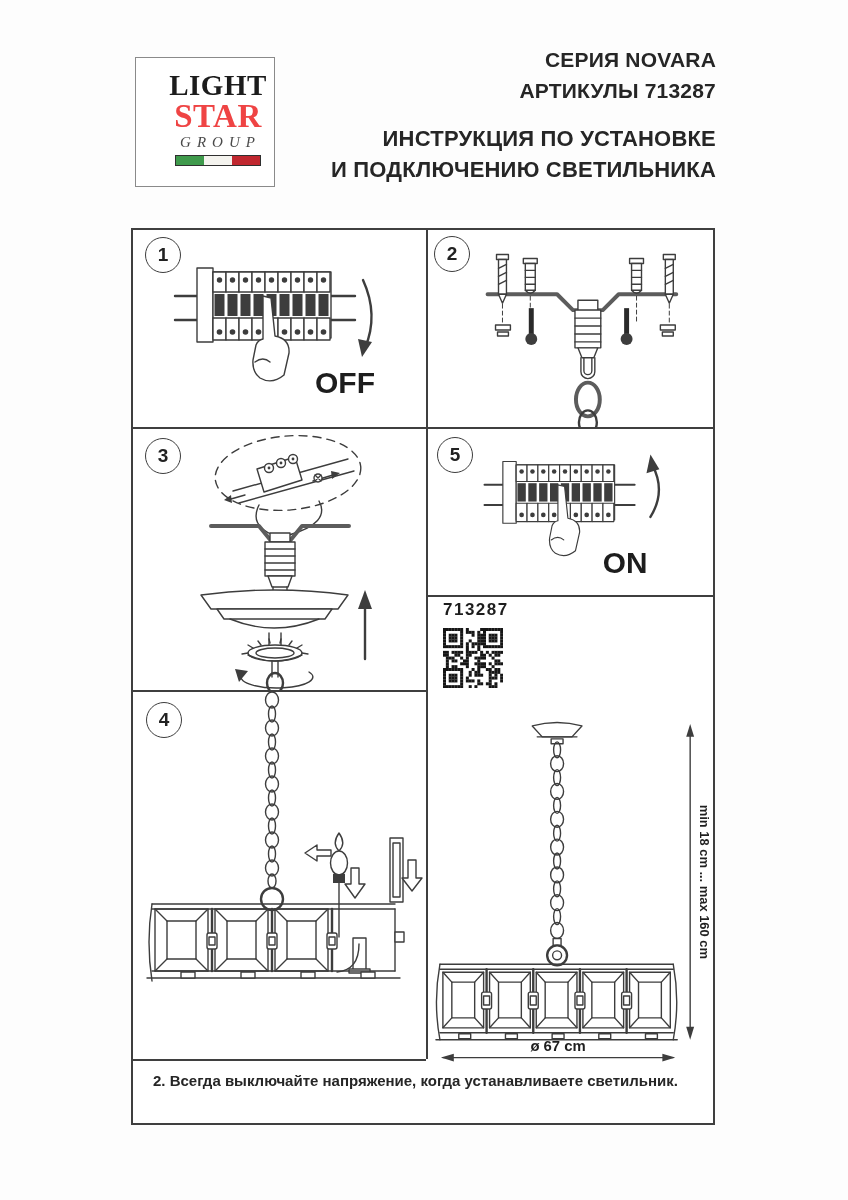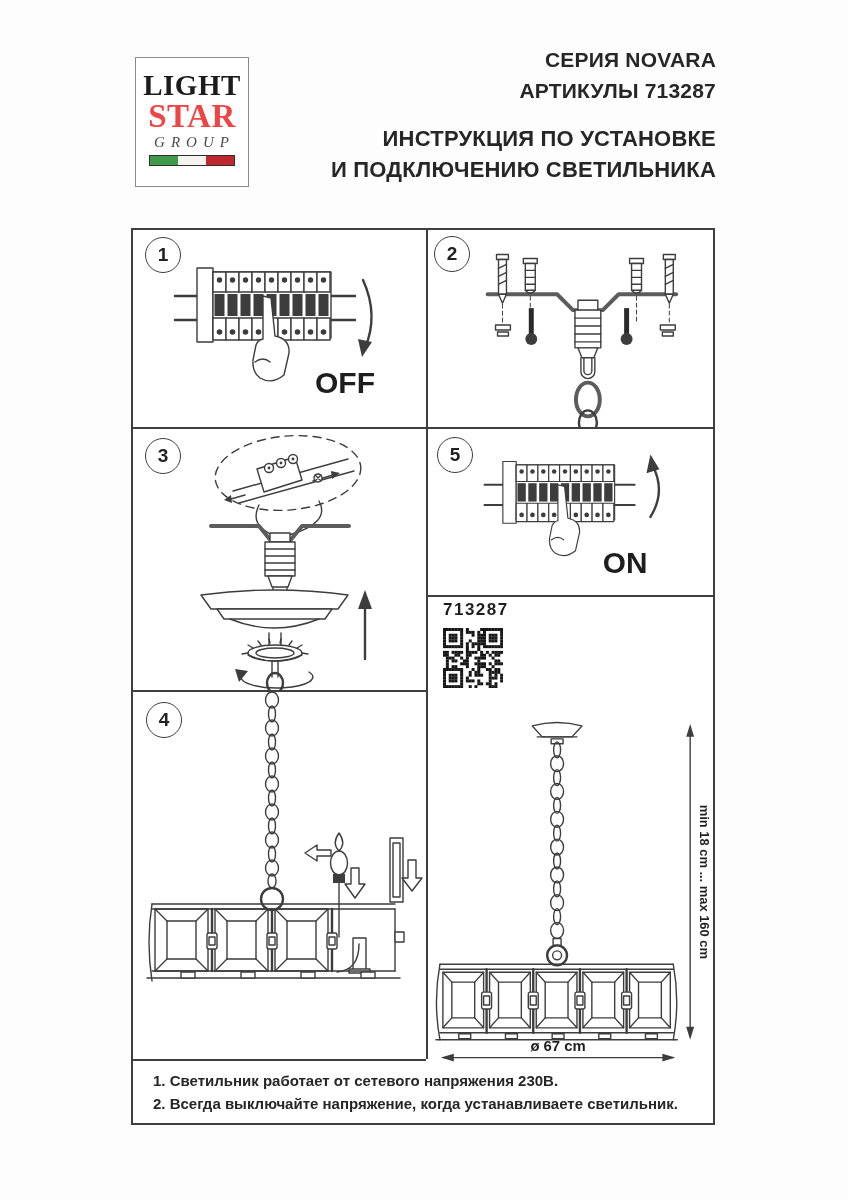--- a/index.html
+++ b/index.html
@@ -1,21 +1,21 @@
 <!DOCTYPE html>
 <html style="--ink: #3d3d3d;"><head>
 <meta charset="utf-8">
 <style>
   :root{ --ink:#3d3d3d; }
   html,body{margin:0;padding:0;background:#e9e9e9;}
   #sheet{position:relative;width:848px;height:1200px;background:#fdfdfd;overflow:hidden;
          font-family:"Liberation Sans",sans-serif;color:#222;}
   
   #logo-box{position:absolute;left:135px;top:57px;width:112px;height:128px;
-            border:1.5px solid #8a8a8a;background:#fff;text-align:center;}
+            border:1.5px solid #8a8a8a;background:#fff;text-align:center;padding-left:26px;}
   .logo-word1{margin-top:12px;font-family:"Liberation Serif",serif;font-weight:700;
               font-size:29px;line-height:30px;color:#1c1c1c;letter-spacing:.5px;}
   .logo-word2{font-family:"Liberation Serif",serif;font-weight:700;font-size:33px;
               line-height:33px;color:#ef4444;letter-spacing:.5px;}
   .logo-word3{font-family:"Liberation Serif",serif;font-weight:400;font-size:15px;
               line-height:18px;color:#4a4a4a;letter-spacing:6px;margin-left:5px;font-style:italic;}
   #logo-flag{width:84px;height:9px;margin:4px auto 0;border:1.6px solid #2f2f2f;
              display:flex;}
   #logo-flag span{flex:1;height:100%;}
   #title-block{position:absolute;right:132px;top:44px;text-align:right;color:#262626;margin-left:20px;}
@@ -607,18 +607,17 @@
         <rect x="14.285714285714286" y="57.142857142857146" width="3.007142857142857" height="3.007142857142857" fill="#161616"></rect>
         <rect x="17.142857142857142" y="57.142857142857146" width="3.007142857142857" height="3.007142857142857" fill="#161616"></rect>
         <rect x="25.714285714285715" y="57.142857142857146" width="3.007142857142857" height="3.007142857142857" fill="#161616"></rect>
         <rect x="31.42857142857143" y="57.142857142857146" width="3.007142857142857" height="3.007142857142857" fill="#161616"></rect>
         <rect x="45.714285714285715" y="57.142857142857146" width="3.007142857142857" height="3.007142857142857" fill="#161616"></rect>
         <rect x="48.57142857142857" y="57.142857142857146" width="3.007142857142857" height="3.007142857142857" fill="#161616"></rect>
         <rect x="51.42857142857143" y="57.142857142857146" width="3.007142857142857" height="3.007142857142857" fill="#161616"></rect>
       </svg>
 
     <div id="footer-notes">
-      <div>1. Светильник работает от сетевого напряжения 230В.</div>
       <div>2. Всегда выключайте напряжение, когда устанавливаете светильник.</div>
     </div>
 
   </div>
 </div>
 
 </body></html>

